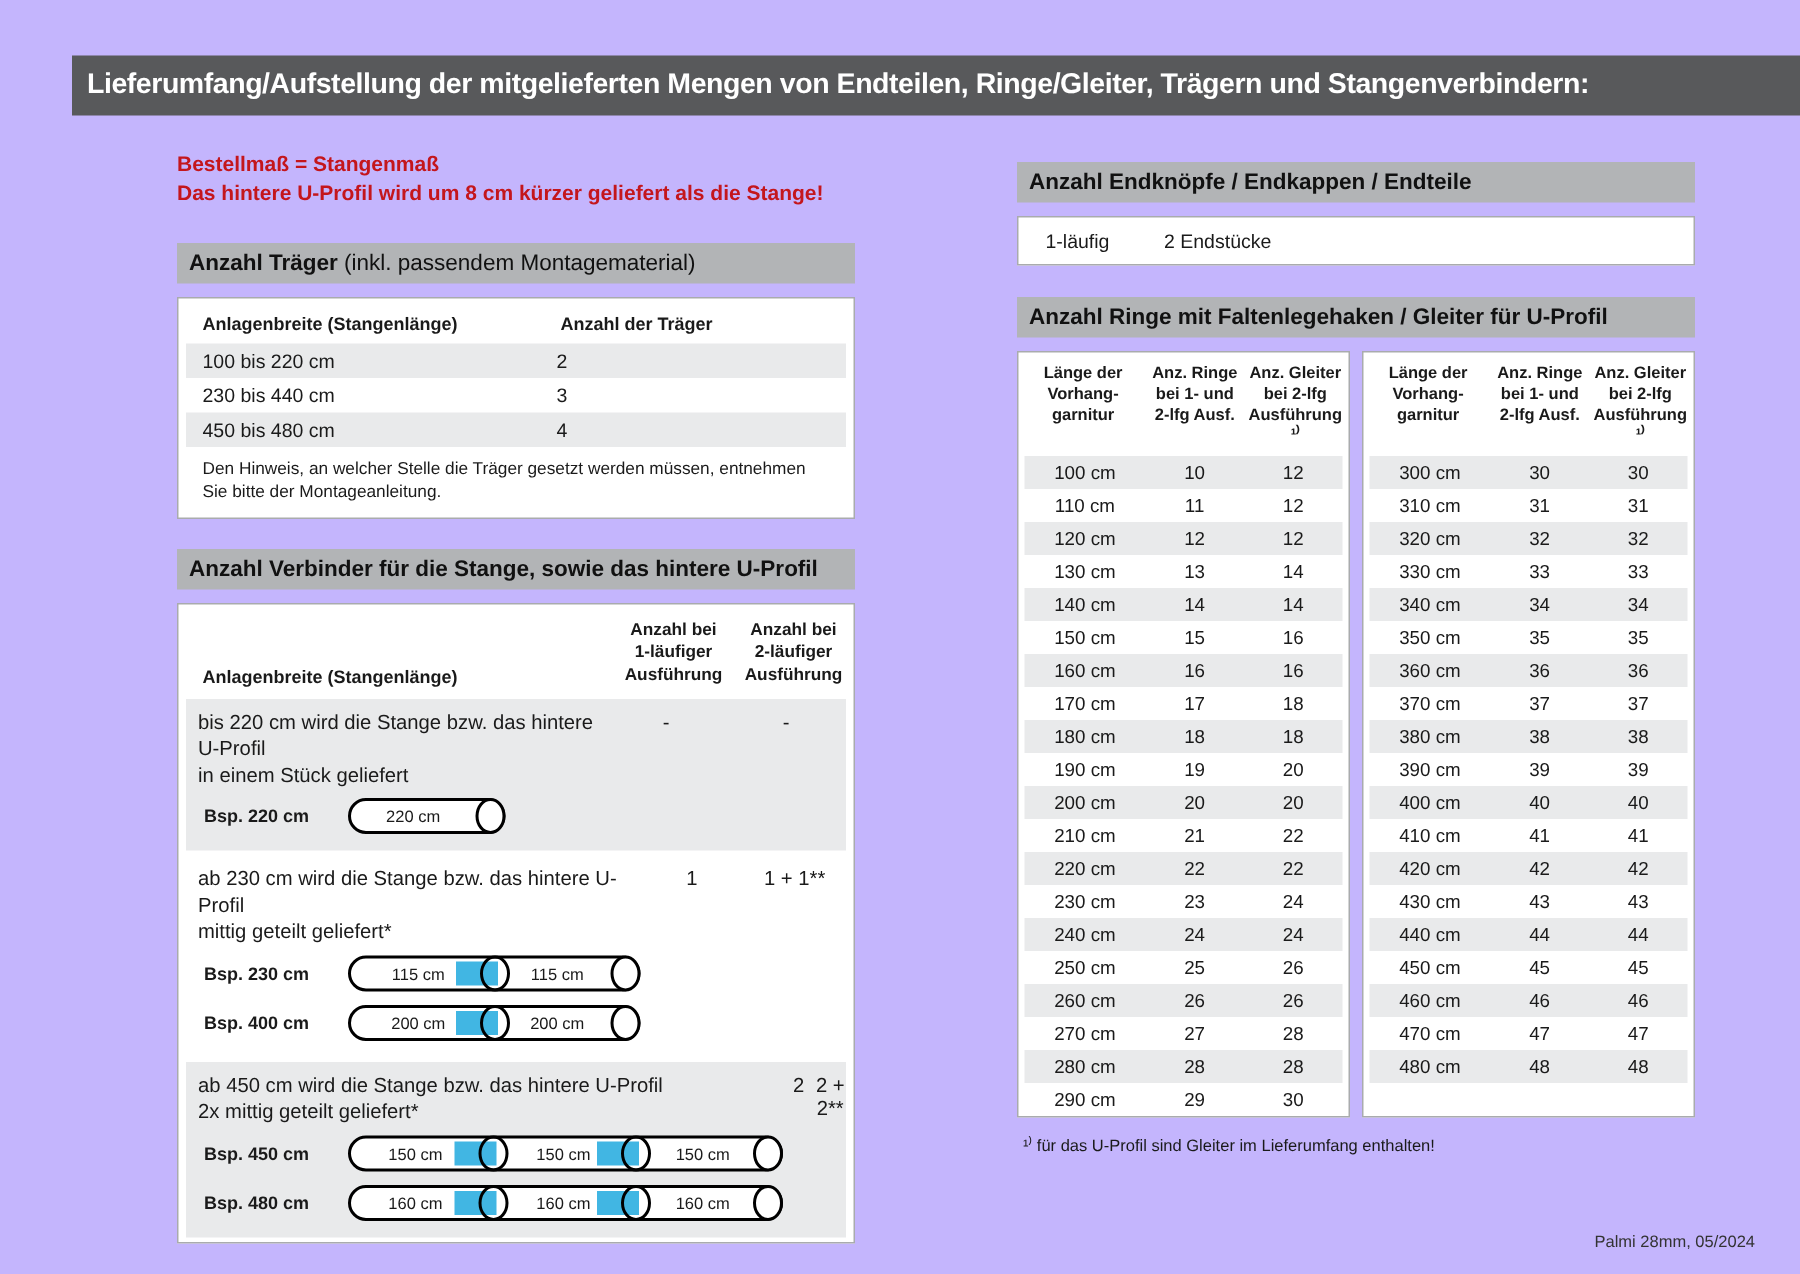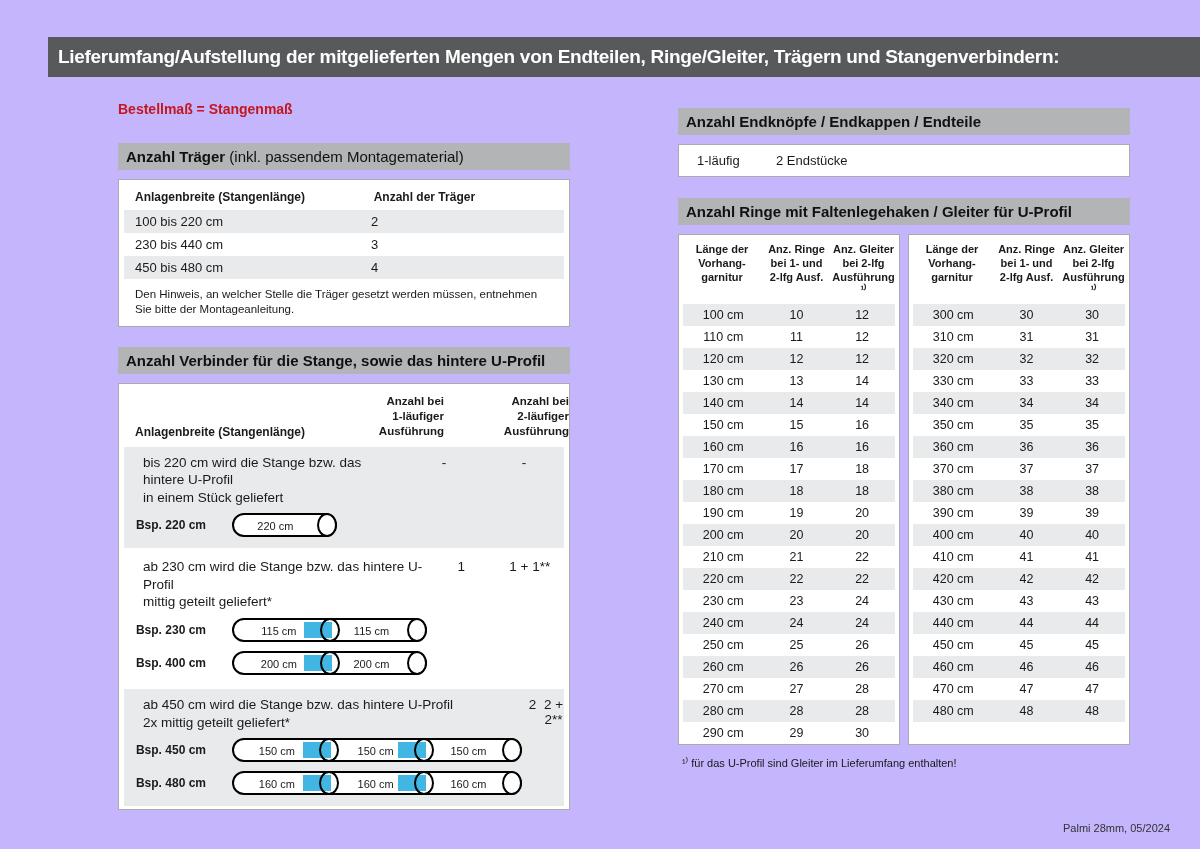--- a/index.html
+++ b/index.html
@@ -27,25 +27,25 @@
   .tr-head .h2 { flex:1; }
   .t-row { display:flex; height:23px; line-height:23px; font-size:13px; margin:0 5px; padding-left:11px; }
   .t-row .c1 { width:55%; }
   .t-row .c2 { flex:1; }
   .traeger-body .t-row:nth-of-type(odd) { background:#e9eaeb; }
   .tr-note { font-size:11.5px; line-height:1.35; padding:8px 16px 8px 16px; }
 
   
   .vb-head { display:flex; align-items:flex-end; padding:10px 0 8px 0; }
   .vb-head .h1 { flex:1; font-weight:bold; font-size:12px; padding-left:16px; }
-  .vb-head .h2, .vb-head .h3 { width:80px; font-weight:bold; font-size:11.5px; text-align:right; white-space:pre-line; line-height:1.3;margin-left:45px; }
+  .vb-head .h2, .vb-head .h3 { width:80px; font-weight:bold; font-size:11.5px; text-align:center; white-space:pre-line; line-height:1.3; }
   .vb-block { display:flex; margin:0 5px 3px 5px; padding:7px 0 7px 0; }
   .vb-block.shaded { background:#e9eaeb; }
   .vb-main { flex:1; }
-  .vb-text { font-size:13.5px; line-height:1.3; padding-left:19px; white-space:pre-line; }
+  .vb-text { font-size:13.5px; line-height:1.3; padding-left:8px; white-space:pre-line; }
   .vb-v1, .vb-v2 { width:80px; text-align:center; font-size:13.5px; padding-top:1px; }
   .rod-row { display:flex; align-items:center; margin:5px 0 2px 0; height:28px; }
   .rod-label { width:108px; padding-right:26px; text-align:right; font-weight:bold; font-size:12px; white-space:nowrap; }
   .rod { position:relative; height:24px; border:2px solid #000; border-radius:12px; background:#fff; }
   .rod .seg { position:absolute; top:0; height:24px; line-height:22px; font-size:11px; text-align:center; z-index:3; white-space:nowrap; }
   .rod .conn { position:absolute; top:2px; bottom:2px; width:28px; background:#41b6e3; z-index:1; }
   .rod .joint { position:absolute; top:-2px; bottom:-2px; width:20px; border:2px solid #000; border-radius:50%; background:transparent; z-index:2; }
   .rod .endcap { position:absolute; top:-2px; right:-2px; bottom:-2px; width:20px; border:2px solid #000; border-radius:50%; background:#fff; z-index:2; }
 
   
@@ -78,20 +78,21 @@
 <div class="page">
 
   <header class="banner">
     <h1>Lieferumfang/Aufstellung der mitgelieferten Mengen von Endteilen, Ringe/Gleiter, Trägern und Stangenverbindern:</h1>
   </header>
 
   <div class="col-left">
 
     <div class="intro">
       <div>Bestellmaß = Stangenmaß</div>
+      <div>Das hintere U-Profil wird um 8 cm kürzer geliefert als die Stange!</div>
     </div>
 
     <div class="section-bar">
       <b>Anzahl Träger</b><span class="rest"> (inkl. passendem Montagematerial)</span>
     </div>
 
     <div class="box">
       <div class="tr-head">
         <span class="h1">Anlagenbreite (Stangenlänge)</span>
         <span class="h2">Anzahl der Träger</span>

